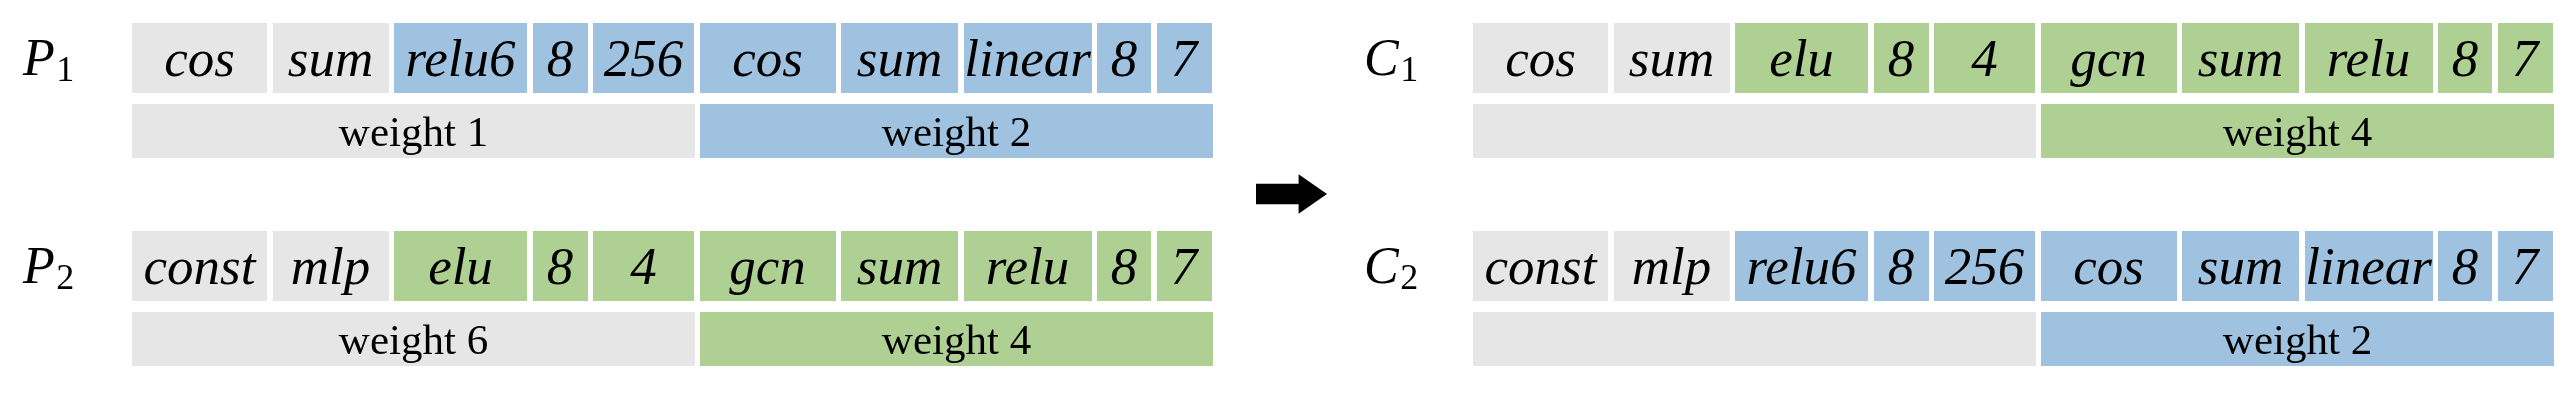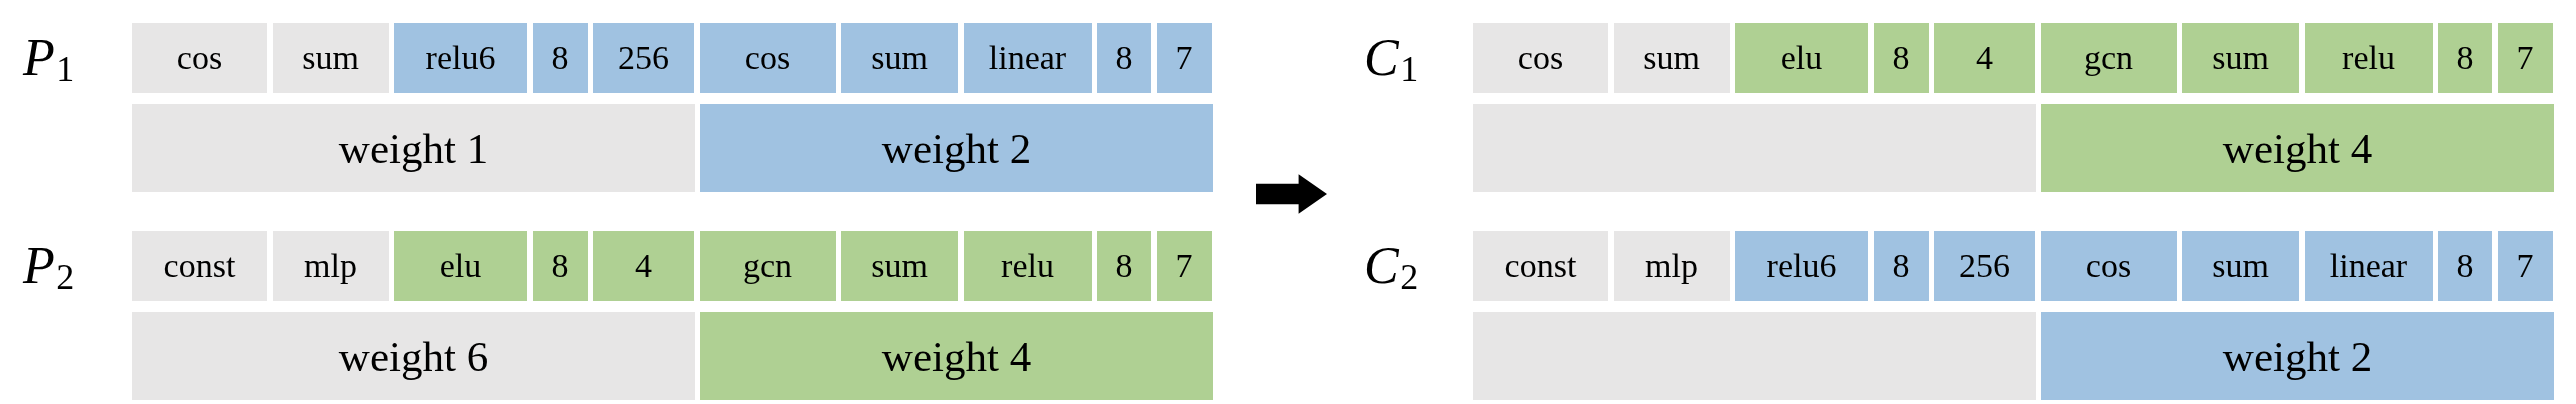--- a/index.html
+++ b/index.html
@@ -26,26 +26,27 @@
     margin-left:1.6px;
   }
   .cells-row{
     position:absolute;
     display:flex;
     gap:5.5px;
   }
   .cell{
     height:70px;
     display:flex;align-items:center;justify-content:center;
-    font-size:34px;
+    font-size:53px;
     white-space:nowrap;
+    font-style:italic;
   }
   .weight-band{
     position:absolute;
-    height:88px;
+    height:54px;
     display:flex;align-items:center;justify-content:center;
     font-size:43px;
   }
   .arrow-svg{
     position:absolute;
     left:1256px;top:174px;
     width:71px;height:40px;
   }
 </style>
 </head>

